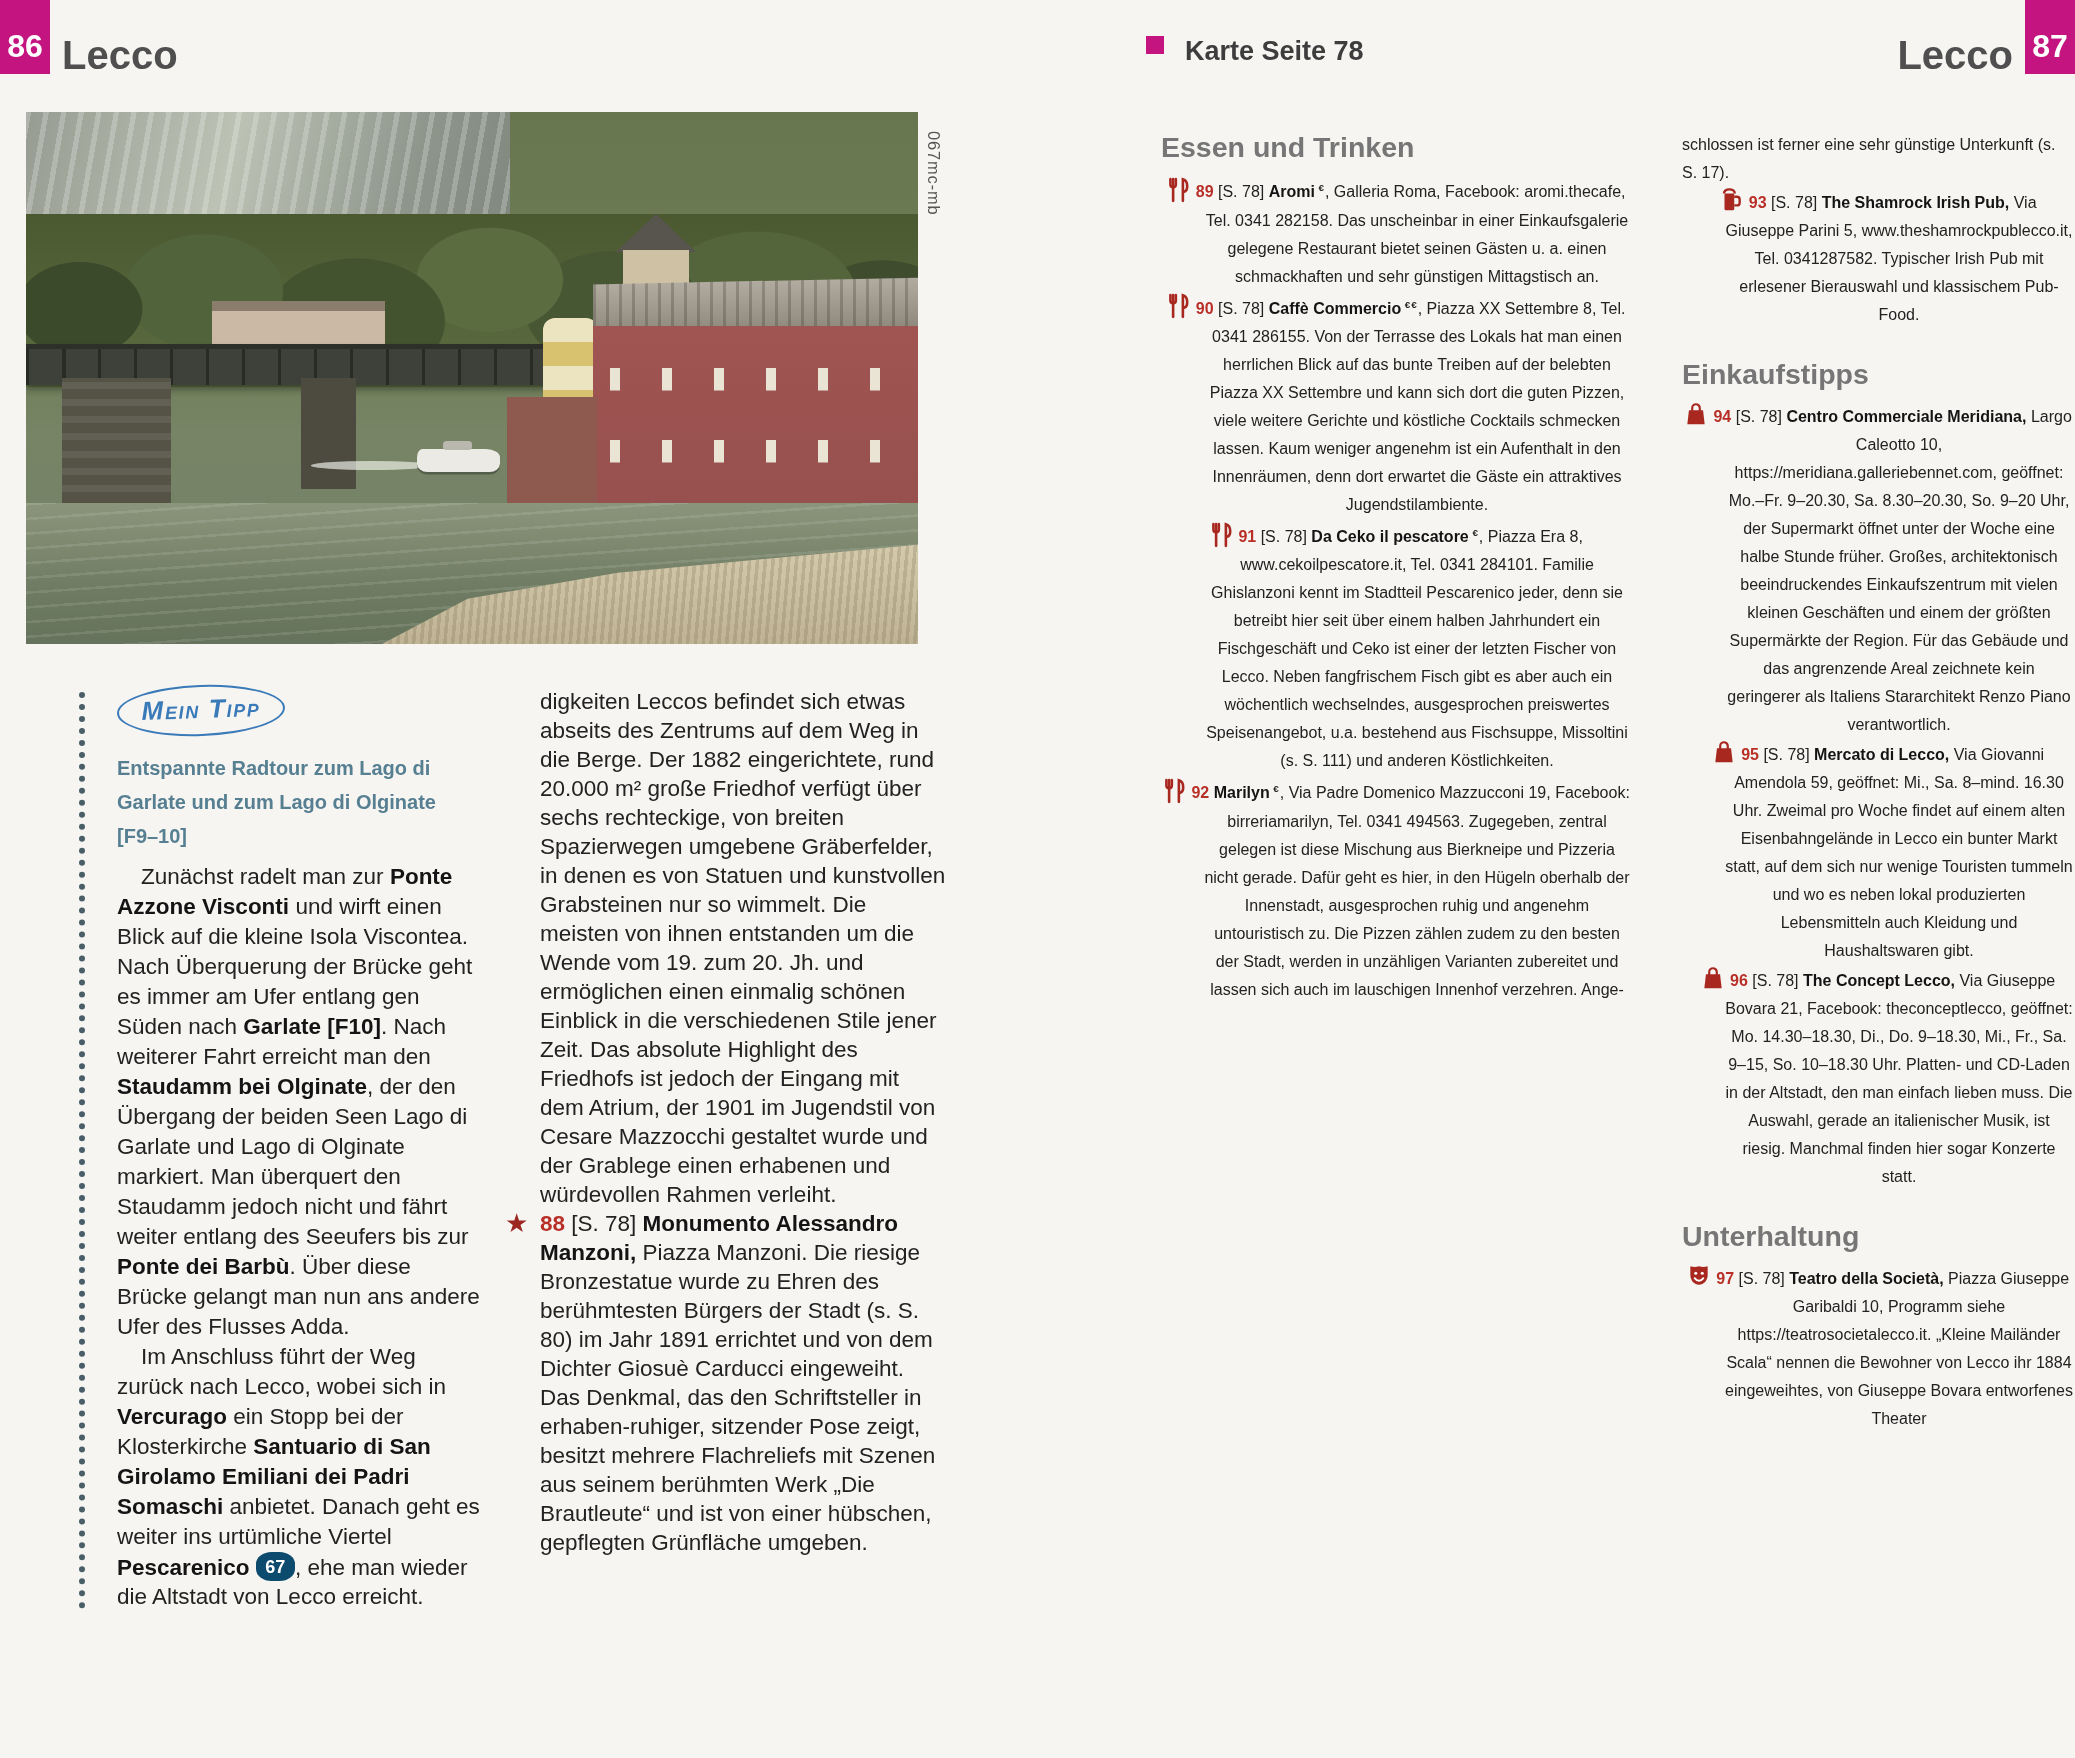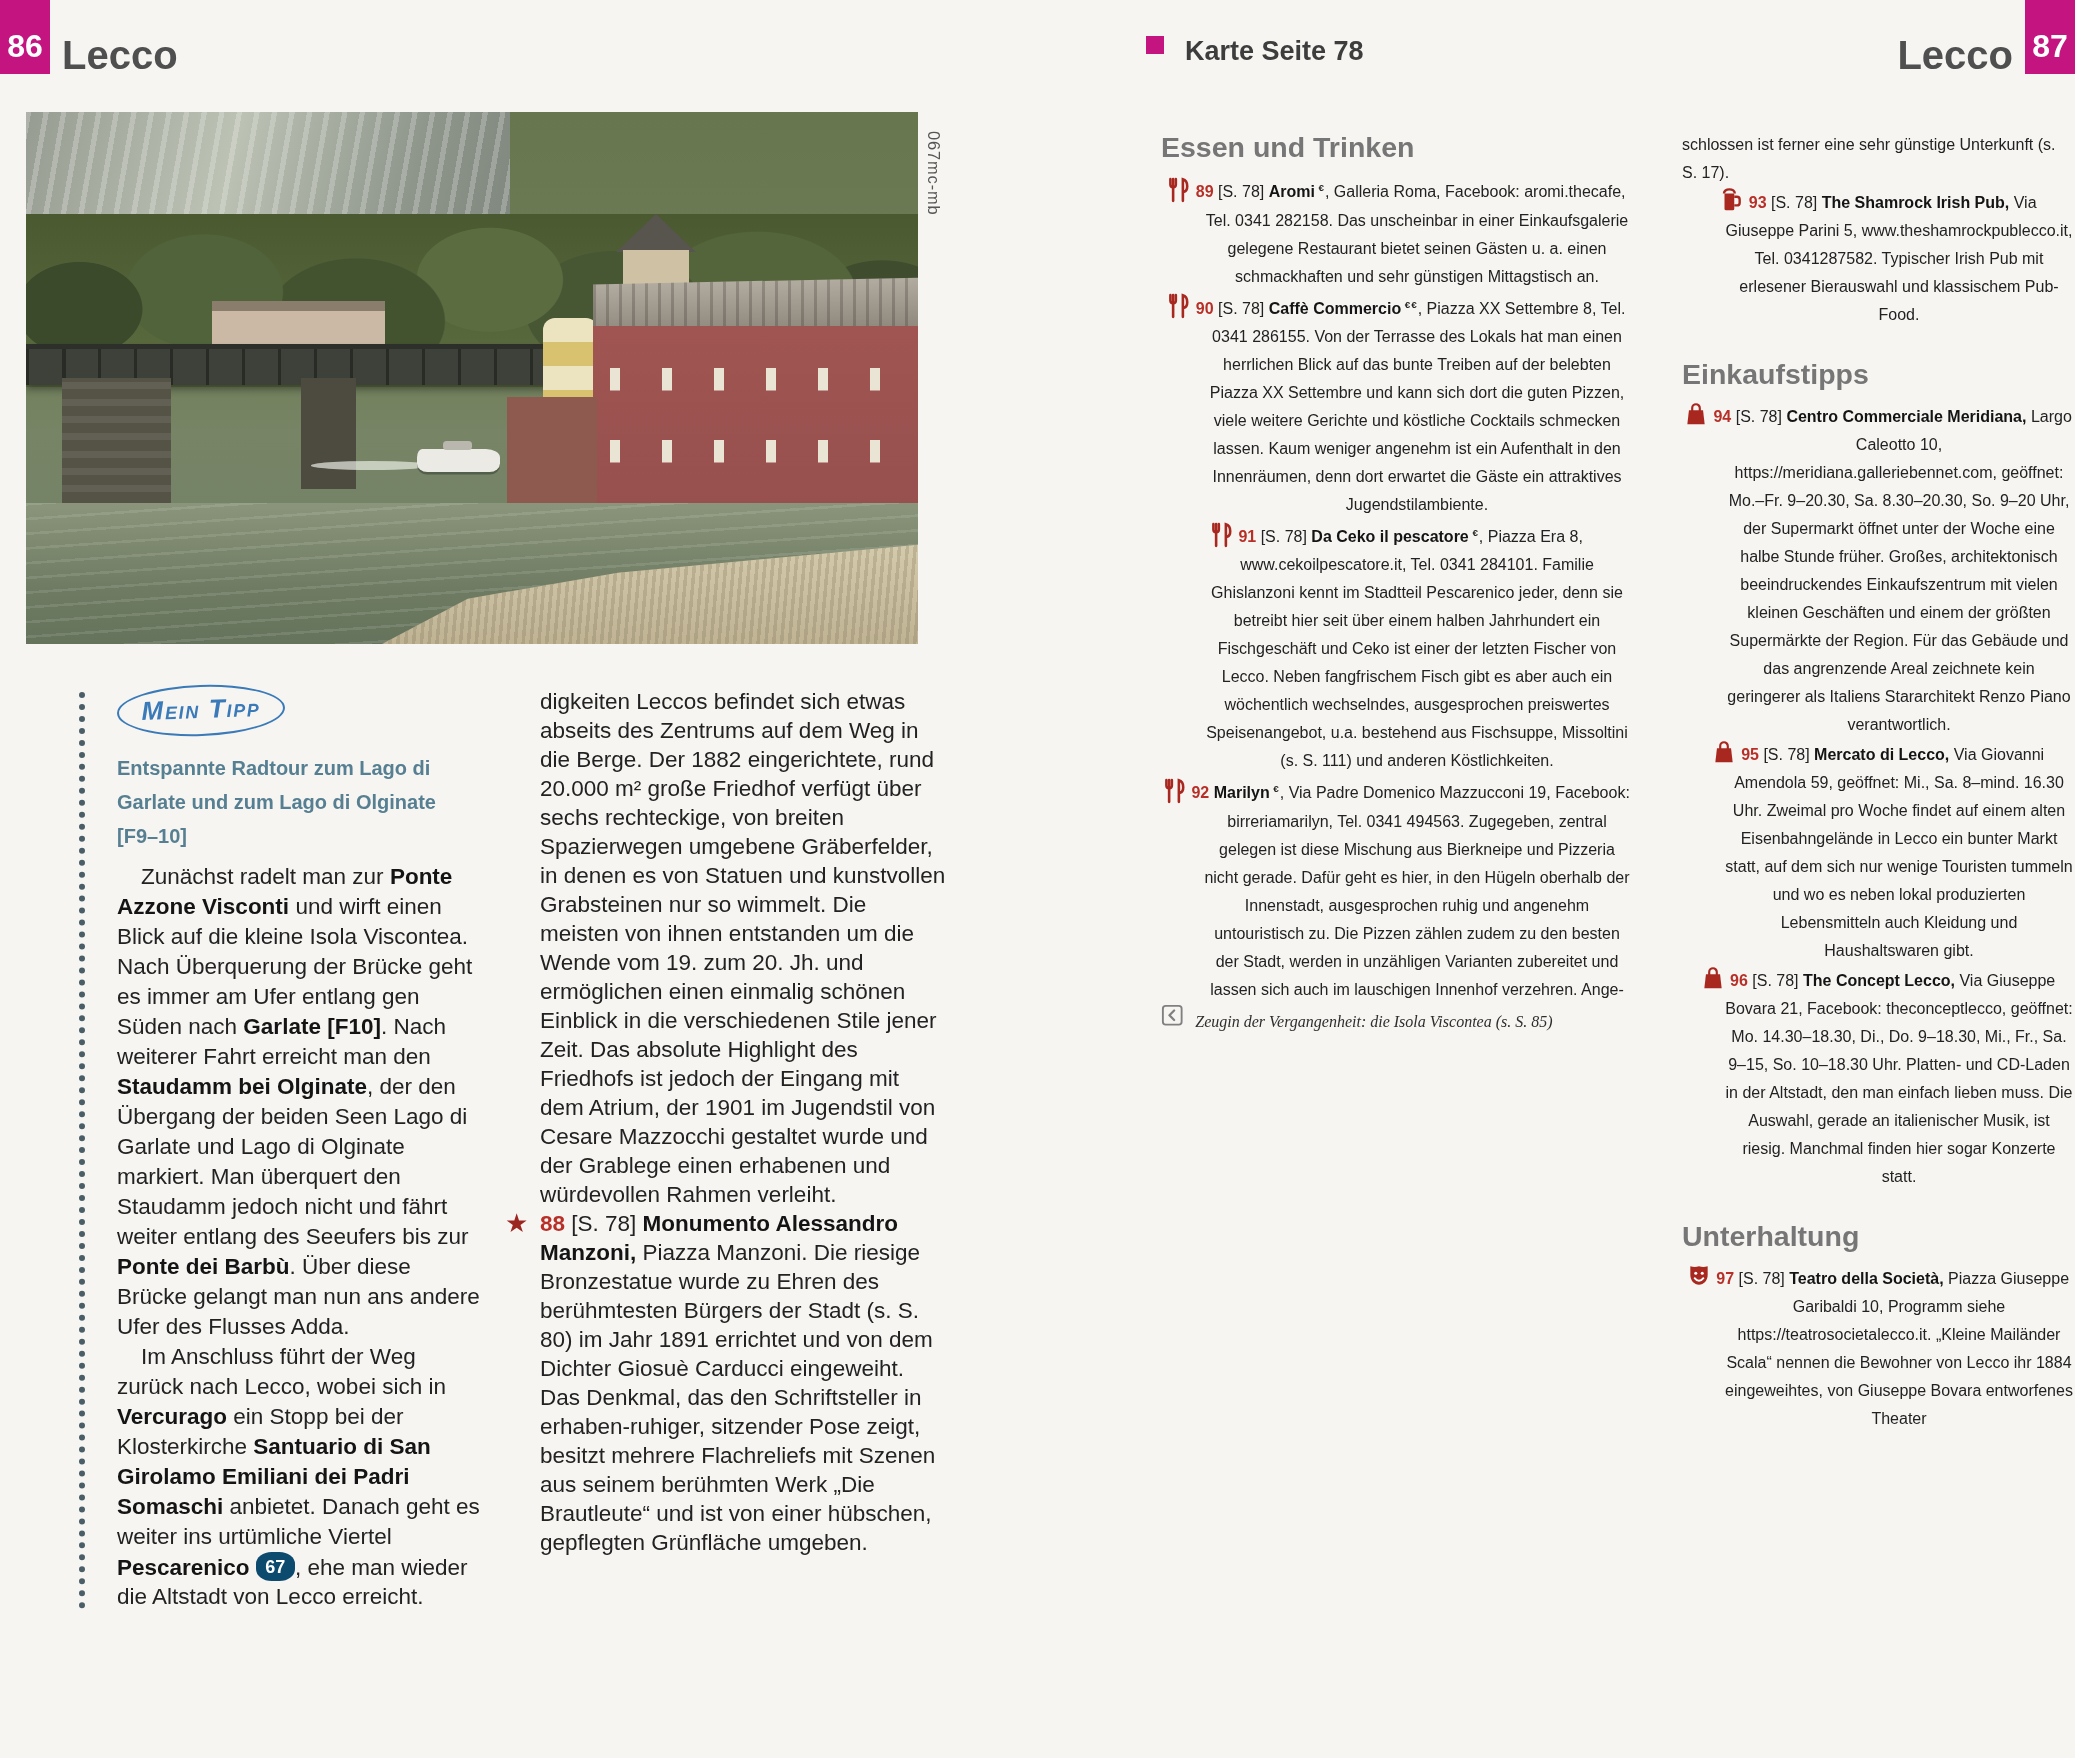--- a/index.html
+++ b/index.html
@@ -178,24 +178,20 @@
               <path d="M16.5 22V2c2.8 0.6 4 3.4 4 6.5 0 2.6-1.2 4.6-2.8 5"></path>
             </g>
           </svg></span><span class="num">91</span><span> [S. 78] </span><span class="b">Da Ceko il pescatore</span><span class="sup"> €</span><span>, Piazza Era 8, www.cekoilpescatore.it, Tel. 0341 284101. Familie Ghislanzoni kennt im Stadtteil Pescarenico jeder, denn sie betreibt hier seit über einem halben Jahrhundert ein Fischgeschäft und Ceko ist einer der letzten Fischer von Lecco. Neben fangfrischem Fisch gibt es aber auch ein wöchentlich wechselndes, ausgesprochen preiswertes Speisenangebot, u.a. bestehend aus Fischsuppe, Missoltini (s. S. 111) und anderen Köstlichkeiten.</span></p>
     <p class="entry"><span class="icon"><svg viewBox="0 0 24 24" width="26" height="26">
             <g fill="none" stroke="currentColor" stroke-width="2.4" stroke-linecap="round">
               <path d="M5 2v5a2.5 2.5 0 0 0 5 0V2"></path>
               <path d="M7.5 2v20"></path>
               <path d="M16.5 22V2c2.8 0.6 4 3.4 4 6.5 0 2.6-1.2 4.6-2.8 5"></path>
             </g>
           </svg></span><span class="num">92</span><span> </span><span class="b">Marilyn</span><span class="sup"> €</span><span>, Via Padre Domenico Mazzucconi 19, Facebook: birreriamarilyn, Tel. 0341 494563. Zugegeben, zentral gelegen ist diese Mischung aus Bierkneipe und Pizzeria nicht gerade. Dafür geht es hier, in den Hügeln oberhalb der Innenstadt, ausgesprochen ruhig und angenehm untouristisch zu. Die Pizzen zählen zudem zu den besten der Stadt, werden in unzähligen Varianten zubereitet und lassen sich auch im lauschigen Innenhof verzehren. Ange-</span></p>
-    <p class="caption"><span class="icon"><svg viewBox="0 0 24 24" width="22.5" height="22.5">
-            <rect x="2" y="2" width="20" height="20" rx="3" fill="none" stroke="#808080" stroke-width="2"></rect>
-            <path d="M14 7l-5 5 5 5" fill="none" stroke="#808080" stroke-width="2.4" stroke-linecap="round" stroke-linejoin="round"></path>
-          </svg></span><span> Zeugin der Vergangenheit: die Isola Viscontea (s. S. 85)</span></p>
   </div>
 
   <div class="right-col2">
     <p class="cont"><span>schlossen ist ferner eine sehr günstige Unterkunft (s. S. 17).</span></p>
     <p class="entry"><span class="icon"><svg viewBox="0 0 24 24" width="26" height="26">
             <path fill="currentColor" d="M6 6h9v14a1.5 1.5 0 0 1-1.5 1.5H7.5A1.5 1.5 0 0 1 6 20z"></path>
             <path fill="none" stroke="currentColor" stroke-width="2.2" d="M15 9h2.5A2.5 2.5 0 0 1 20 11.5v3a2.5 2.5 0 0 1-2.5 2.5H15"></path>
             <path fill="none" stroke="currentColor" stroke-width="2.2" d="M5.5 6c0-2.2 2-3.8 5-3.8s5 1.6 5 3.8"></path>
           </svg></span><span class="num">93</span><span> [S. 78] </span><span class="b">The Shamrock Irish Pub,</span><span> Via Giuseppe Parini 5, www.theshamrockpublecco.it, Tel. 0341287582. Typischer Irish Pub mit erlesener Bierauswahl und klassischem Pub-Food.</span></p>
     <h3 class="section-h gap">Einkaufstipps</h3>

